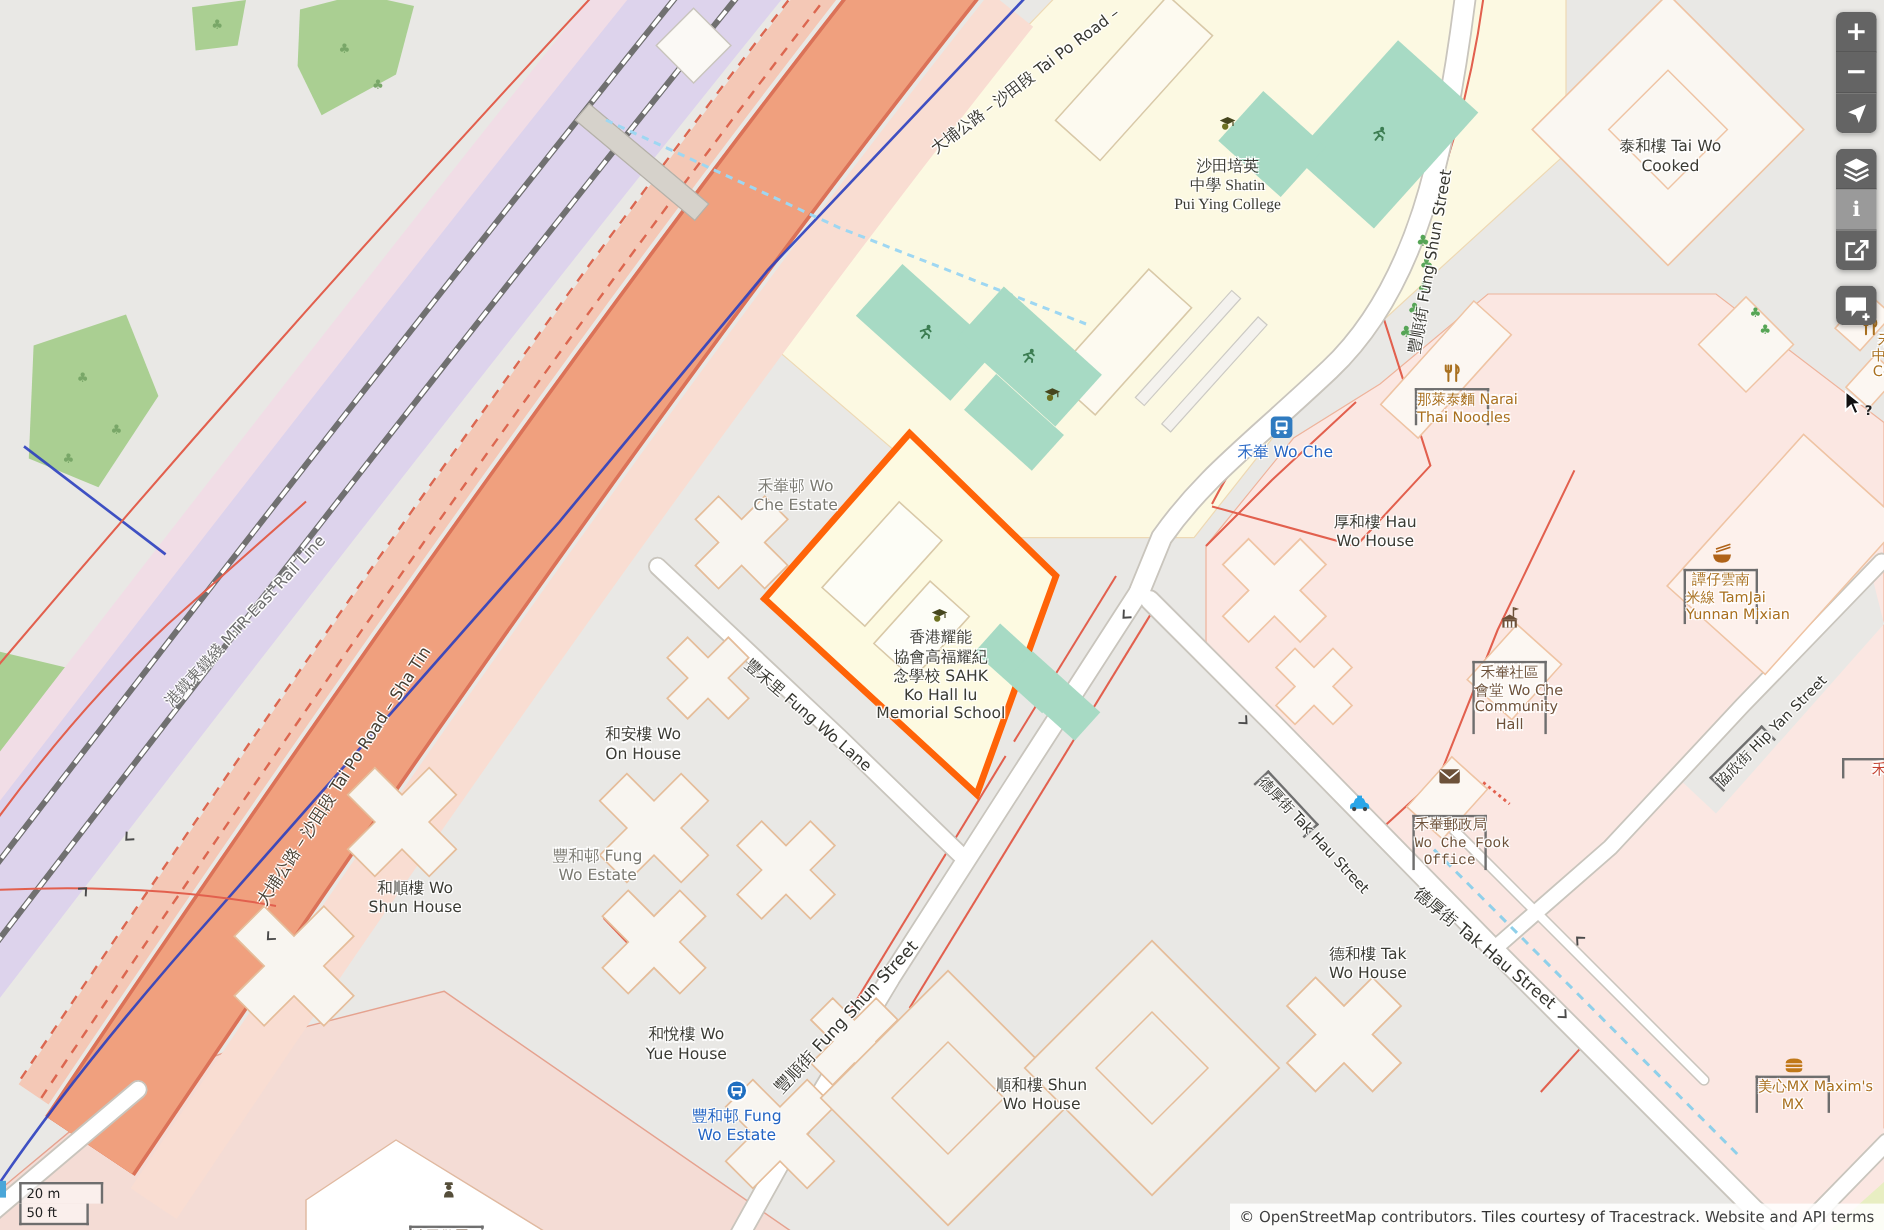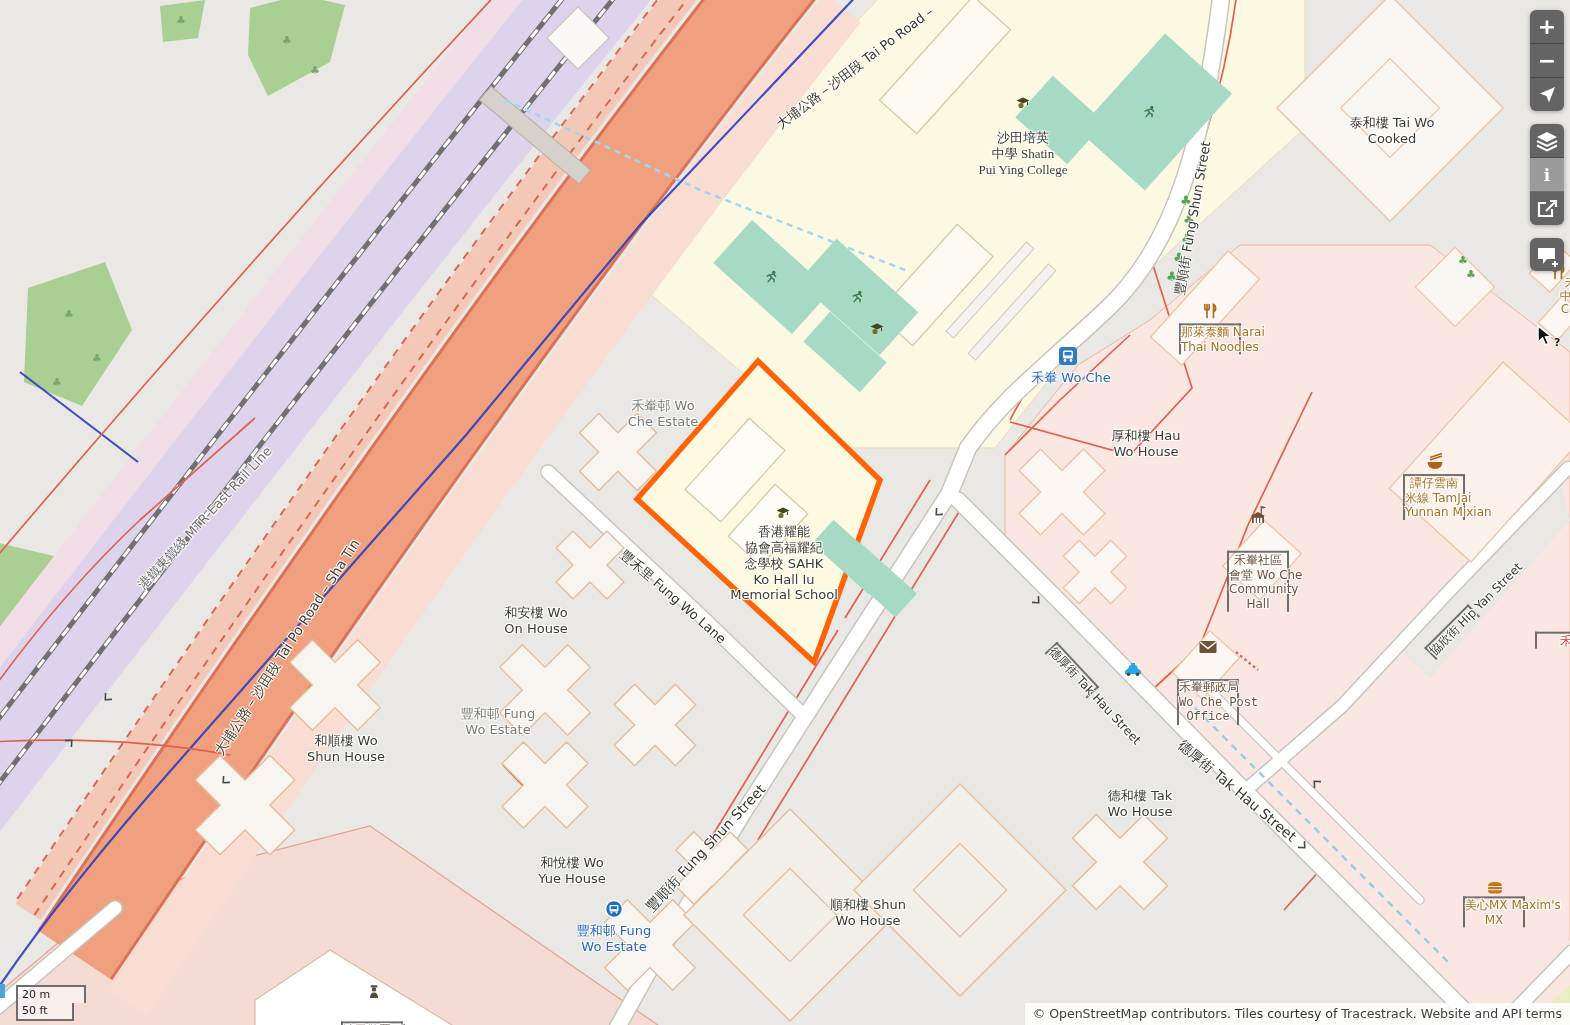--- a/index.html
+++ b/index.html
@@ -360,21 +360,21 @@
   <div>Community</div>
   <div>Hall</div>
 </div>
 <div class="ml" style="left:536px;top:621px;">
   <div>和安樓 Wo</div>
   <div>On House</div>
 </div>
 <div class="ml road" style="left:673px;top:597px;transform:translate(-50%,-50%) rotate(41deg);">豐禾里 Fung Wo Lane</div>
 <div class="ml brown sm" style="left:1208px;top:679px;font-family:Liberation Mono, monospace;">
   <div>禾輋郵政局</div>
-  <div>Wo Che Post</div>
+  <div>Wo Che Fook</div>
   <div>Office</div>
 </div>
 <div class="ml road sm" style="left:1452px;top:632px;transform:translate(-50%,-50%) rotate(-45deg);">協欣街 Hip Yan Street</div>
 <div class="ml" style="left:346px;top:749px;">
   <div>和順樓 Wo</div>
   <div>Shun House</div>
 </div>
 <div class="ml grey" style="left:498px;top:722px;">
   <div>豐和邨 Fung</div>
   <div>Wo Estate</div>

